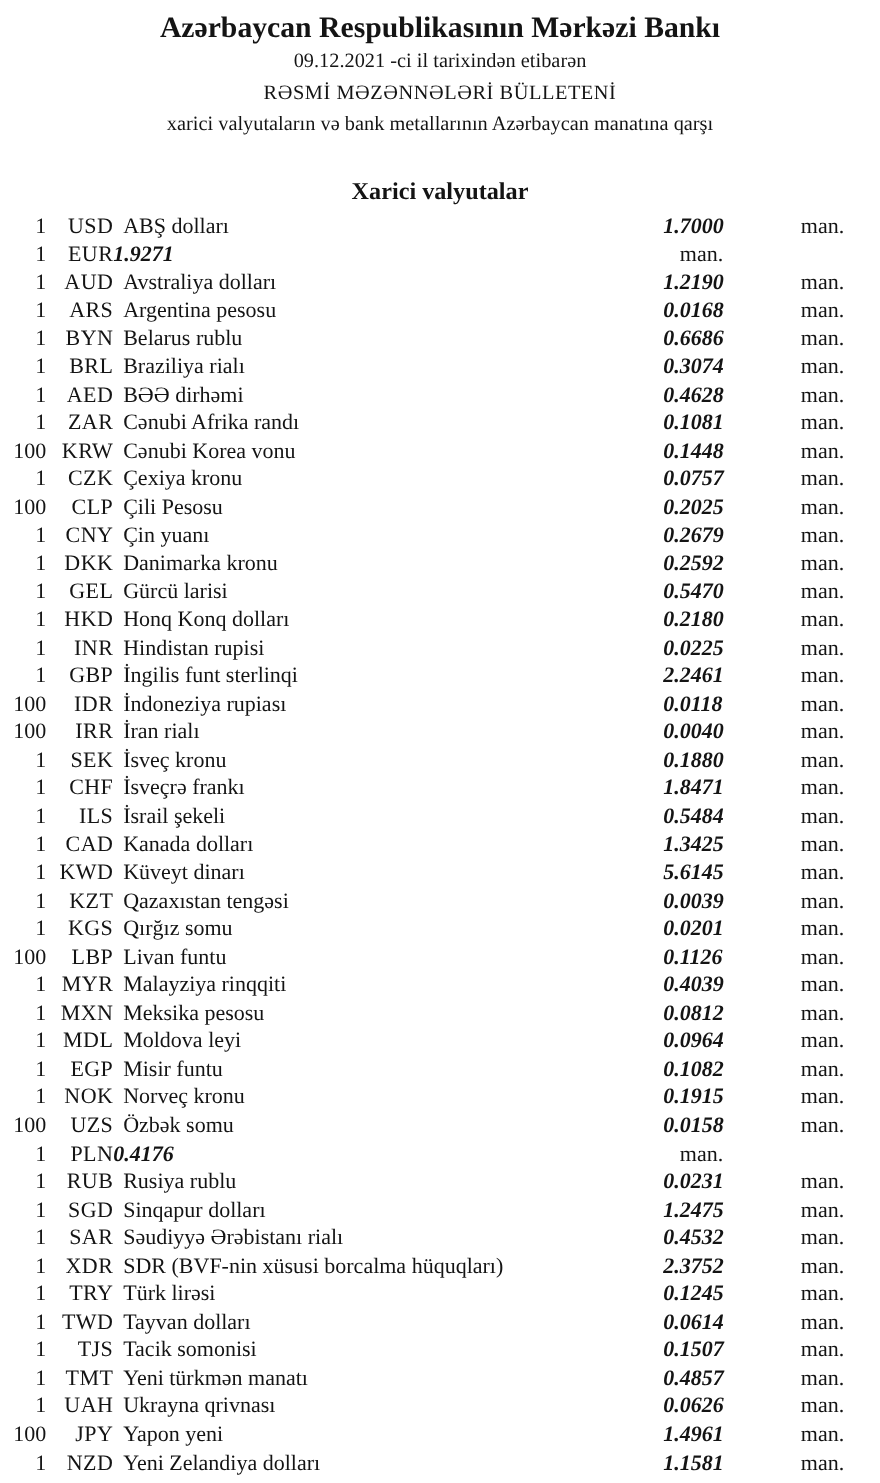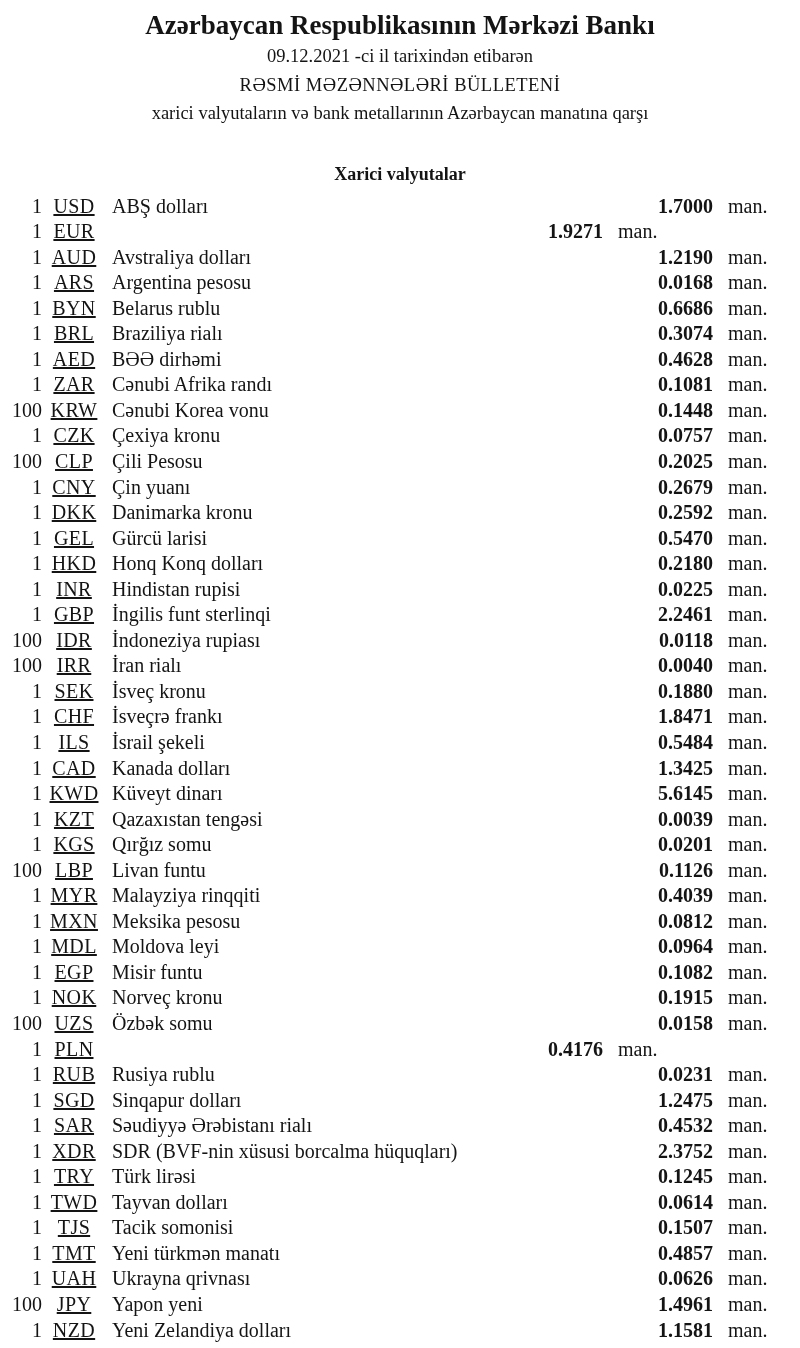--- a/index.html
+++ b/index.html
@@ -27,38 +27,38 @@
   .sub {
     font-size: 18.5px;
     font-weight: normal;
     line-height: 28.5px;
   }
   .bulletin-title { letter-spacing: 0.5px; }
 
   .section-title {
     margin: 33px 0 0 0;
     text-align: center;
-    font-size: 18px;
+    font-size: 22px;
     font-weight: bold;
     line-height: 26px;
   }
 
   .rates { margin-top: 7px; }
   .row {
     display: grid;
     grid-template-columns: 45px 58px 1fr 110px 87px;
     height: 25.56px;
     line-height: 25.56px;
     font-size: 20px;
     white-space: nowrap;
   }
   .c-nominal { text-align: right; padding-right: 3px; }
-  .c-code    { text-align: center; letter-spacing: 0.4px; text-decoration: underline; }
+  .c-code    { text-align: right; letter-spacing: 0.4px; }
   .c-name    { padding-left: 9px; overflow: hidden; }
-  .c-rate    { text-align: right; font-weight: bold; }
+  .c-rate    { text-align: left; font-weight: bold; font-style: italic; }
   .c-unit    { padding-left: 15px; }
 </style>
 </head>
 <body>
 
 <div class="page">
 
   <div class="header">
     <h1 class="bank-name">Azərbaycan Respublikasının Mərkəzi Bankı</h1>
     <div class="sub">09.12.2021 -ci il tarixindən etibarən</div>

